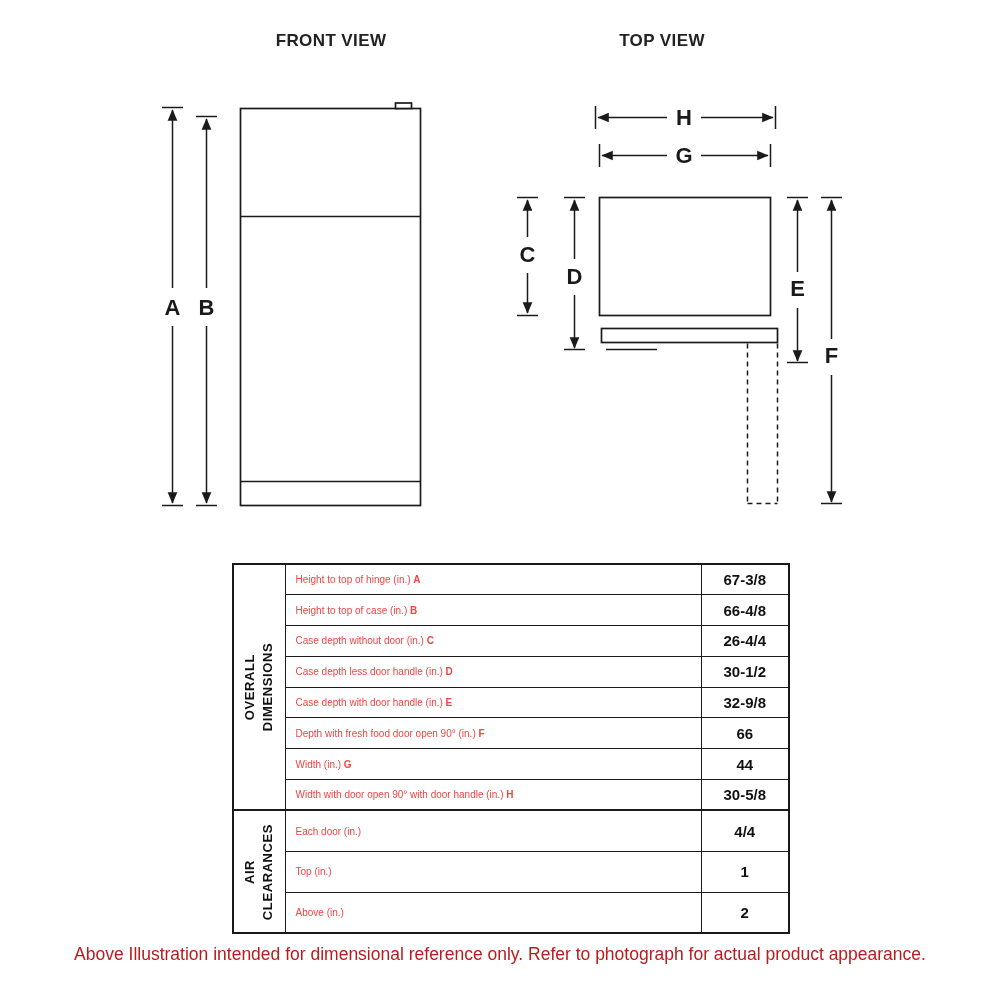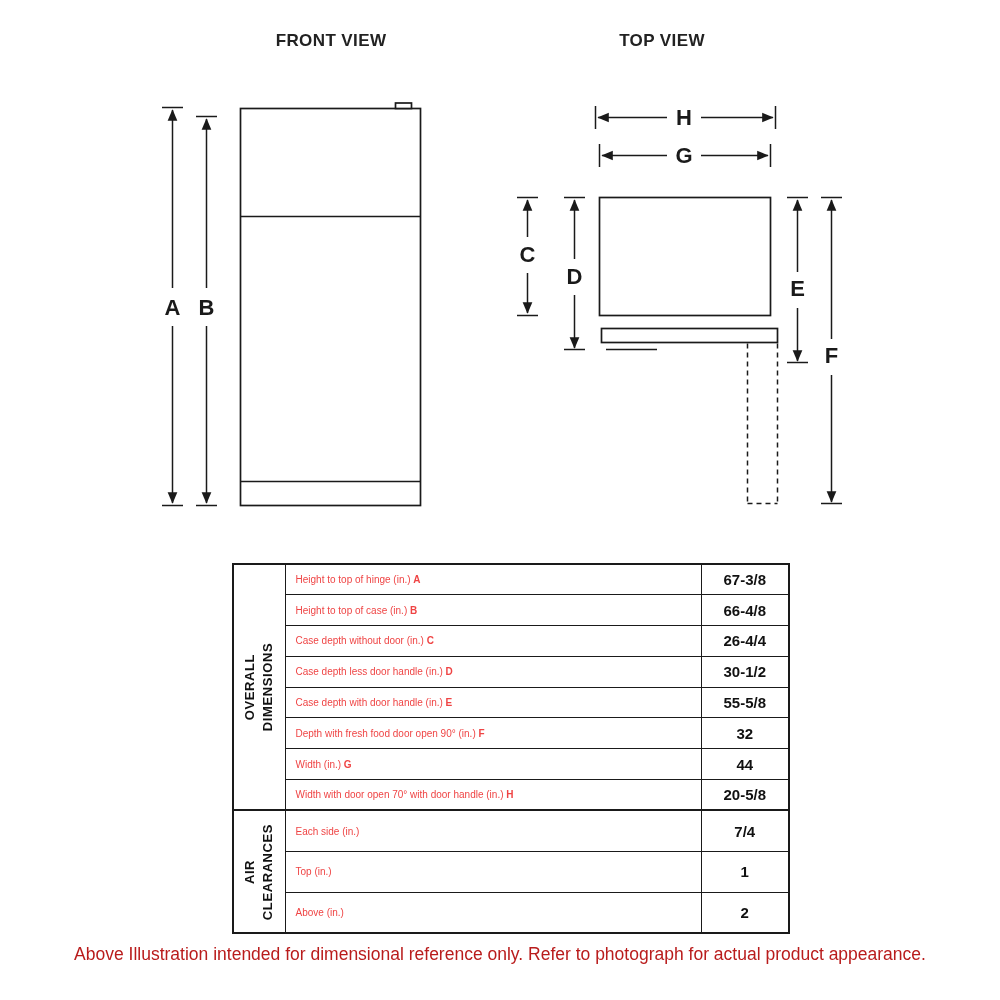--- a/index.html
+++ b/index.html
@@ -168,44 +168,44 @@
       <tr class="dim-row">
         <td class="lbl"><span>Case depth without door (in.)</span> <span class="key">C</span></td>
         <td class="val">26-4/4</td>
       </tr>
       <tr class="dim-row">
         <td class="lbl"><span>Case depth less door handle (in.)</span> <span class="key">D</span></td>
         <td class="val">30-1/2</td>
       </tr>
       <tr class="dim-row">
         <td class="lbl"><span>Case depth with door handle (in.)</span> <span class="key">E</span></td>
-        <td class="val">55-5/8</td>
+        <td class="val">32-9/8</td>
       </tr>
       <tr class="dim-row">
         <td class="lbl"><span>Depth with fresh food door open 90° (in.)</span> <span class="key">F</span></td>
-        <td class="val">32</td>
+        <td class="val">66</td>
       </tr>
       <tr class="dim-row">
         <td class="lbl"><span>Width (in.)</span> <span class="key">G</span></td>
         <td class="val">44</td>
       </tr>
       <tr class="dim-row">
-        <td class="lbl"><span>Width with door open 70° with door handle (in.)</span> <span class="key">H</span></td>
-        <td class="val">20-5/8</td>
+        <td class="lbl"><span>Width with door open 90° with door handle (in.)</span> <span class="key">H</span></td>
+        <td class="val">30-5/8</td>
       </tr>
 
       <tr class="air-row sec-start">
         <td class="sec" rowspan="3">
           <div class="rot">
             <div>AIR</div>
             <div>CLEARANCES</div>
           </div>
         </td>
-        <td class="lbl"><span>Each side (in.)</span> <span class="key"></span></td>
-        <td class="val">7/4</td>
+        <td class="lbl"><span>Each door (in.)</span> <span class="key"></span></td>
+        <td class="val">4/4</td>
       </tr>
       <tr class="air-row">
         <td class="lbl"><span>Top (in.)</span> <span class="key"></span></td>
         <td class="val">1</td>
       </tr>
       <tr class="air-row">
         <td class="lbl"><span>Above (in.)</span> <span class="key"></span></td>
         <td class="val">2</td>
       </tr>
     </tbody>

